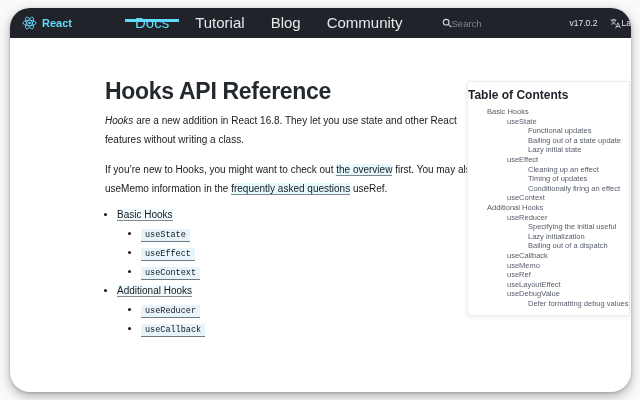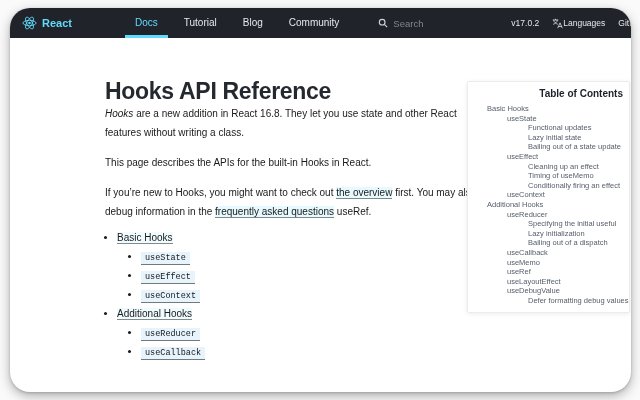--- a/index.html
+++ b/index.html
@@ -16,41 +16,41 @@
 
   
   .navbar {
     display:flex; align-items:center; height:30px; background:#20232a;
     padding:0 14px 0 12px; color:#f5f6f7;
   }
   .brand { display:flex; align-items:center; gap:5px; cursor:pointer; }
   .brand-title { color:#61dafb; font-weight:bold; font-size:11px; }
   .nav-links { display:flex; margin-left:50px; height:30px; }
   .nav-link {
-    height:30px; line-height:30px; padding:0 13px; font-size:10px;
+    height:14px; line-height:30px; padding:0 13px; font-size:15px;
     color:#e6e8ea; cursor:pointer; position:relative; white-space:nowrap;
   }
   .nav-link.active { color:#61dafb; }
   .nav-link.active::after {
     content:""; position:absolute; left:3px; right:3px; bottom:0; height:3px;
     background:#61dafb;
   }
-  .searchbox { display:flex; align-items:center; gap:5px; margin-left:26px; }
+  .searchbox { display:flex; align-items:center; margin-left:26px; }
   .searchbox input {
     background:transparent; border:none; outline:none; color:#dcdfe3;
     font-size:9.5px; width:78px; font-family:"Liberation Sans", sans-serif;
   }
   .searchbox input::placeholder { color:#7f868f; }
   .nav-right { margin-left:auto; display:flex; align-items:center; gap:13px; }
   .nav-version { font-size:8.5px; color:#e6e8ea; cursor:pointer;padding-left:40px; }
   .nav-lang, .nav-github { display:flex; align-items:center; gap:0; font-size:8.5px; color:#e6e8ea; cursor:pointer; }
 
   
   .page-title {
-    margin:42px 0 1px 95px; font-size:23px; font-weight:bold; color:#24292f;
+    margin:42px 0 8px 95px; font-size:23px; font-weight:bold; color:#24292f;
     letter-spacing:-0.3px; line-height:1;
   }
   .para { margin:0 0 11px 95px; font-size:10px; line-height:19px; color:#1a1a1a; }
   .para.first { }
   .pline { display:block; white-space:nowrap; }
   .inline-link, .plain-link {
     color:#1a1a1a; text-decoration:none; cursor:pointer;
     background:rgba(187,239,253,0.38); border-bottom:1px solid rgba(0,0,0,0.45);
   }
   .plain-link { background:rgba(187,239,253,0.22); }
@@ -62,21 +62,21 @@
     background:#e7f4fb; border-bottom:1px solid rgba(0,0,0,0.5);
     padding:1px 4px; cursor:pointer; text-decoration:none;
   }
 
   
   .toc {
     position:absolute; left:457px; top:73px; width:163px;
     background:#ffffff; border:1px solid #ececec; border-radius:2px;
     box-shadow:0 1px 5px rgba(0,0,0,0.08); padding:6px 6px 7px 0; z-index:5;
   }
-  .toc-title { font-size:10px; font-weight:bold; color:#1d2129; text-align:right; margin-bottom:5px; }
+  .toc-title { font-size:12px; font-weight:bold; color:#1d2129; text-align:left; margin-bottom:5px; }
   .toc-item { font-size:7.5px; line-height:9.6px; color:#565d6a; cursor:pointer; white-space:nowrap; }
   .toc-item.lvl0 { padding-left:19px; }
   .toc-item.lvl1 { padding-left:39px; }
   .toc-item.lvl2 { padding-left:60px; }
 
   .icon { display:inline-flex; align-items:center; }
 </style>
 </head>
 <body>
 
@@ -146,25 +146,24 @@
     </header>
 
     <main>
       <h1 class="page-title">Hooks API Reference</h1>
 
       <p class="para first">
         <span class="pline"><em>Hooks</em><span> are a new addition in React 16.8. They let you use state and other React</span></span>
         <span class="pline">features without writing a class.</span>
       </p>
 
-      <p class="para">This page describes the APIs for the built-in Hooks in React.</p>
 
       <p class="para">
         <span class="pline"><span>If you’re new to Hooks, you might want to check out </span><a class="inline-link">the overview</a><span> first. You may also find</span></span>
-        <span class="pline"><span>debug information in the </span><a class="inline-link">frequently asked questions</a><span> useRef.</span></span>
+        <span class="pline"><span>useMemo information in the </span><a class="inline-link">frequently asked questions</a><span> useRef.</span></span>
       </p>
 
       <ul class="hooks-list">
         <li>
           <a class="plain-link">Basic Hooks</a>
           <ul>
             <li><a class="code-link">useState</a></li>
             <li><a class="code-link">useEffect</a></li>
             <li><a class="code-link">useContext</a></li>
           </ul>
@@ -178,25 +177,25 @@
           </ul>
         </li>
       </ul>
     </main>
 
     <aside class="toc">
       <div class="toc-title">Table of Contents</div>
       <div class="toc-item lvl0">Basic Hooks</div>
       <div class="toc-item lvl1">useState</div>
       <div class="toc-item lvl2">Functional updates</div>
+      <div class="toc-item lvl2">Bailing out of a state update</div>
       <div class="toc-item lvl2">Lazy initial state</div>
-      <div class="toc-item lvl2">Bailing out of a state update</div>
       <div class="toc-item lvl1">useEffect</div>
       <div class="toc-item lvl2">Cleaning up an effect</div>
-      <div class="toc-item lvl2">Timing of useMemo</div>
+      <div class="toc-item lvl2">Timing of updates</div>
       <div class="toc-item lvl2">Conditionally firing an effect</div>
       <div class="toc-item lvl1">useContext</div>
       <div class="toc-item lvl0">Additional Hooks</div>
       <div class="toc-item lvl1">useReducer</div>
       <div class="toc-item lvl2">Specifying the initial useful</div>
       <div class="toc-item lvl2">Lazy initialization</div>
       <div class="toc-item lvl2">Bailing out of a dispatch</div>
       <div class="toc-item lvl1">useCallback</div>
       <div class="toc-item lvl1">useMemo</div>
       <div class="toc-item lvl1">useRef</div>

